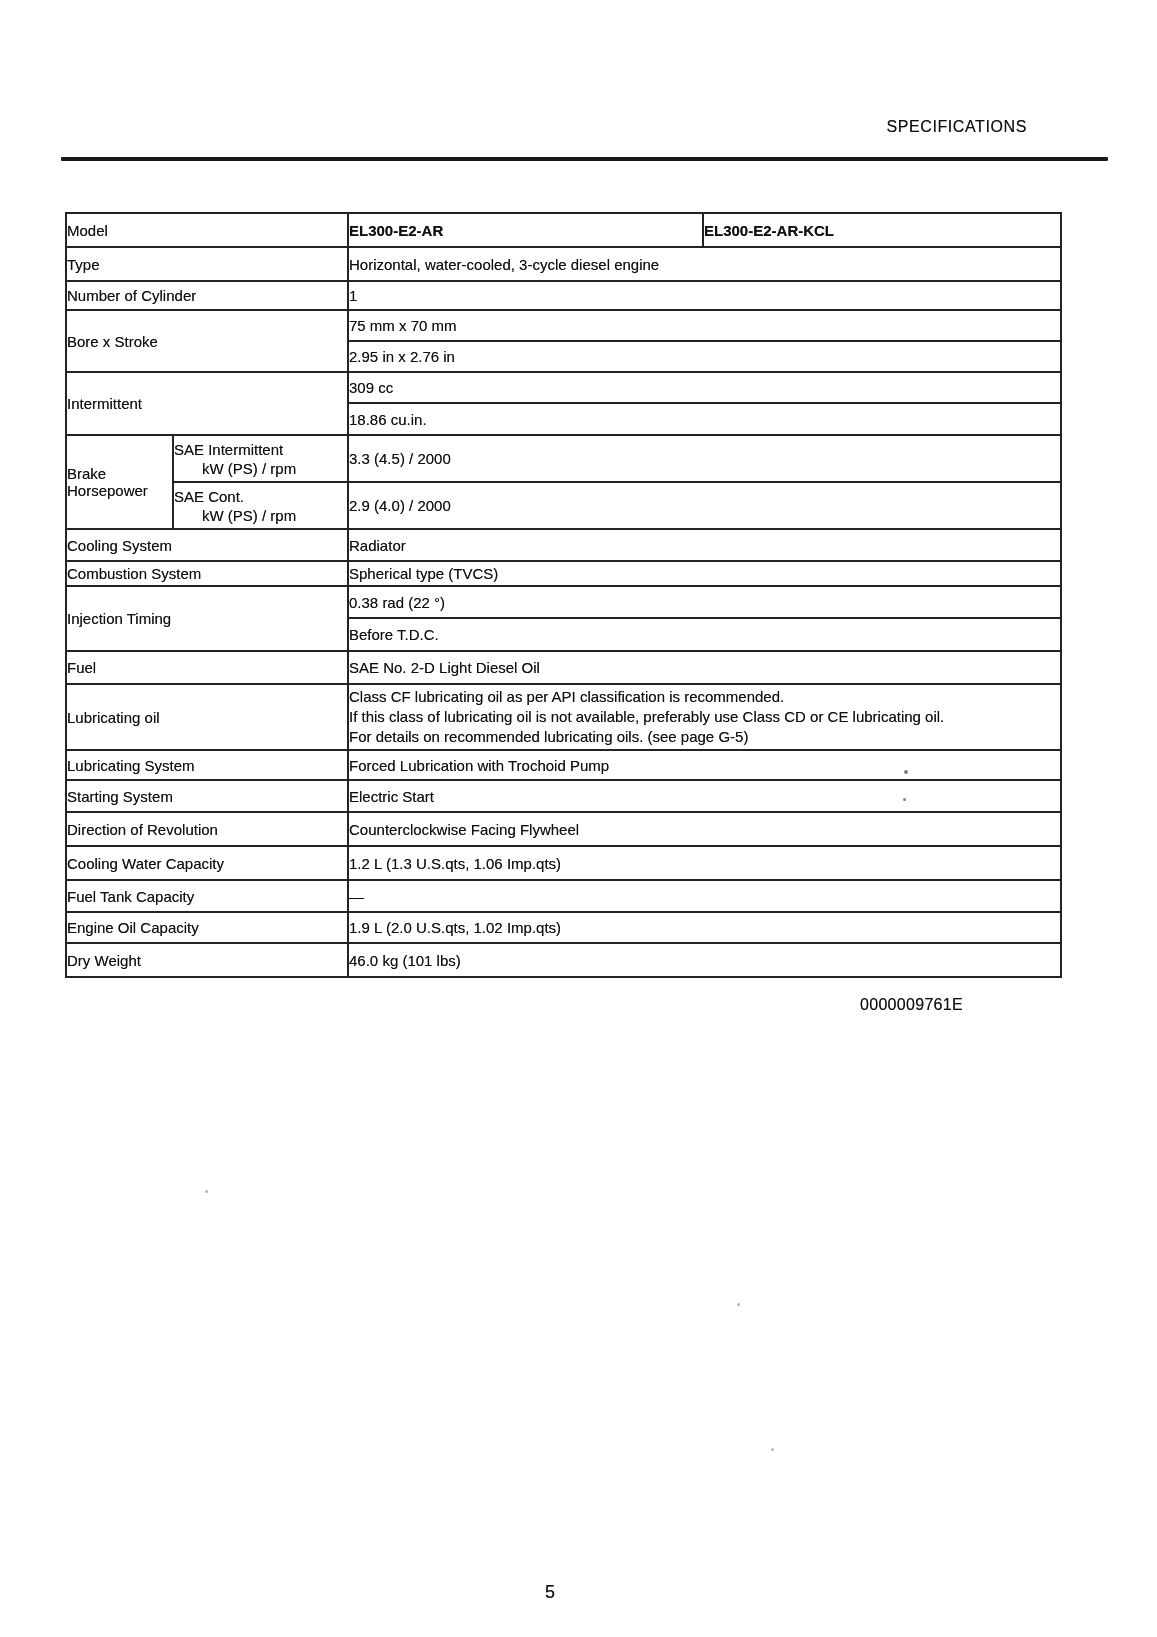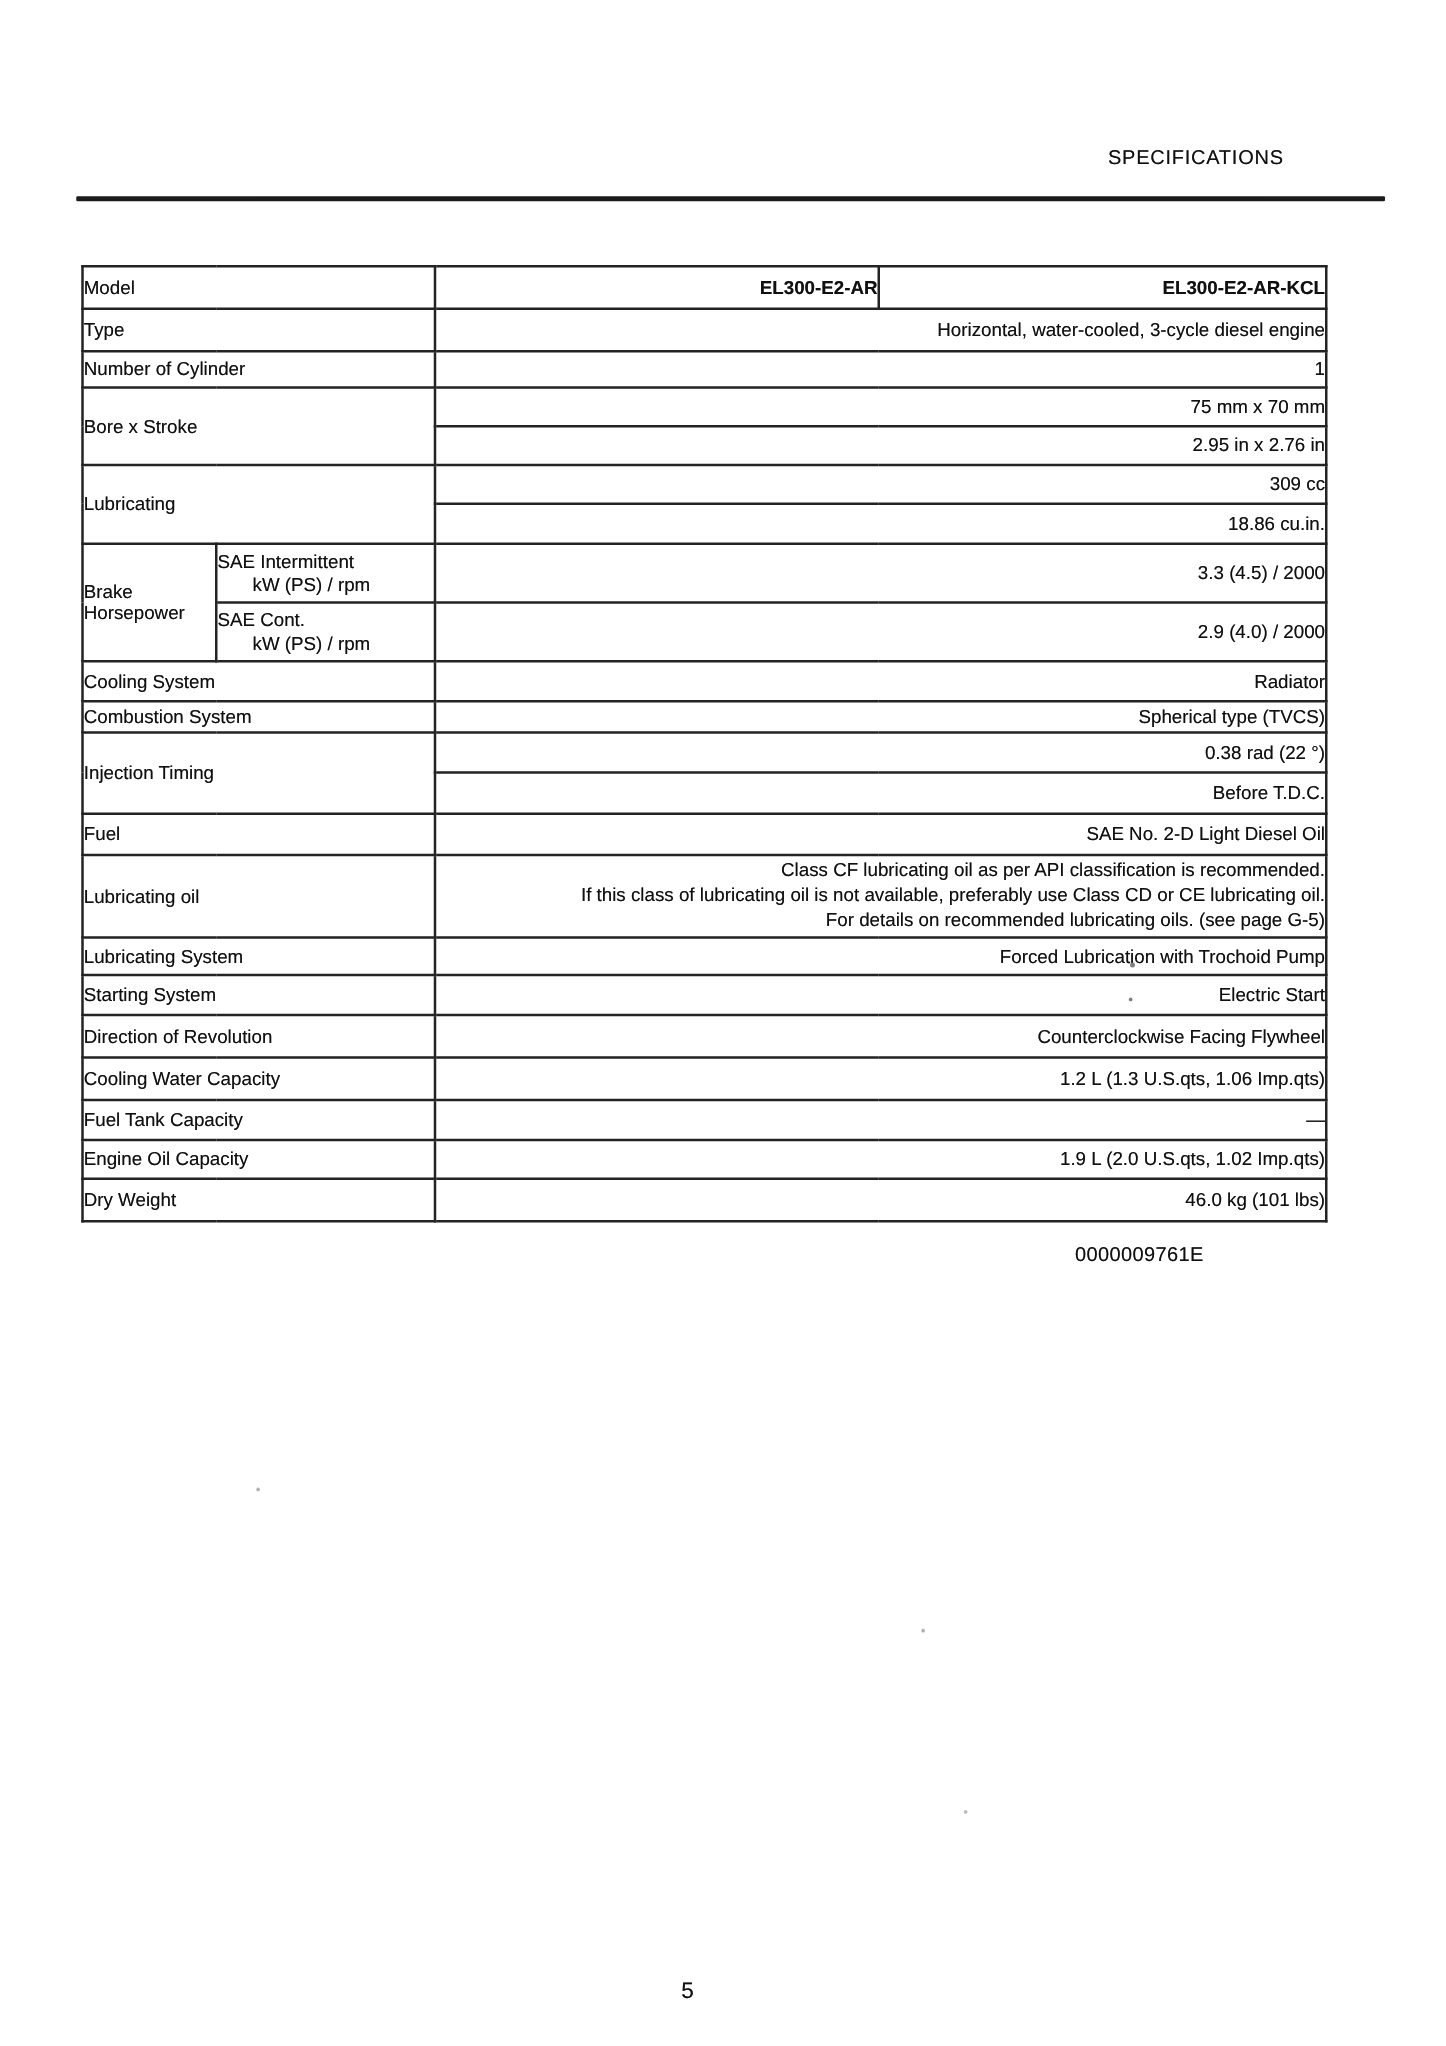--- a/index.html
+++ b/index.html
@@ -33,21 +33,21 @@
   .tbl-wrap { position: absolute; top: 212px; left: 65px; }
   table.spec { border-collapse: collapse; table-layout: fixed; width: 995px; padding-left: 28px; }
   table.spec td {
     border: 2px solid #232323;
     font-size: 15px;
     vertical-align: middle;
     padding: 0;
     overflow: hidden;
   }
   td.lbl { text-align: left; padding-left: 13px; padding-right: 6px; }
-  td.val { text-align: right; margin-top: 28px; }
+  td.val { text-align: left; margin-top: 28px; }
   td.bold { font-weight: bold; }
   td.sub { padding: 3px 9px 3px 10px; }
   .sub-l1 { display: block; text-align: left; line-height: 19px; }
   .sub-l2 { display: block; line-height: 19px; margin-left: 28px; }
   td.multiline { line-height: 20px; padding: 3px 6px; }
 
   
   .doc-code {
     position: absolute; top: 996px; left: 860px; width: 202px;
     font-size: 16px; letter-spacing: 0.3px;
@@ -96,21 +96,21 @@
 
       <tr style="height:31px">
         <td colspan="2" rowspan="2" class="lbl">Bore x Stroke</td>
         <td colspan="2" class="val">75 mm x 70 mm</td>
       </tr>
       <tr style="height:31px">
         <td colspan="2" class="val">2.95 in x 2.76 in</td>
       </tr>
 
       <tr style="height:31px">
-        <td colspan="2" rowspan="2" class="lbl">Lubricating</td>
+        <td colspan="2" rowspan="2" class="lbl">Intermittent</td>
         <td colspan="2" class="val">309 cc</td>
       </tr>
       <tr style="height:32px">
         <td colspan="2" class="val">18.86 cu.in.</td>
       </tr>
 
       <tr style="height:47px">
         <td rowspan="2" class="lbl">Brake Horsepower</td>
         <td class="sub">
           <span class="sub-l1">SAE Intermittent</span>

